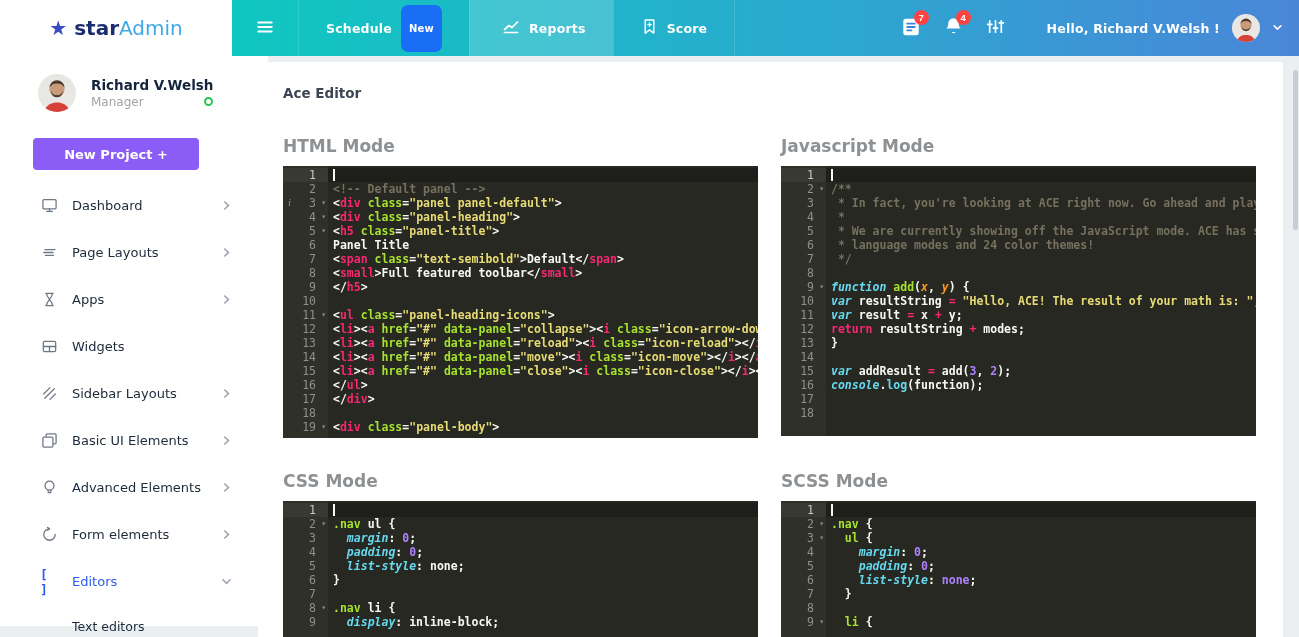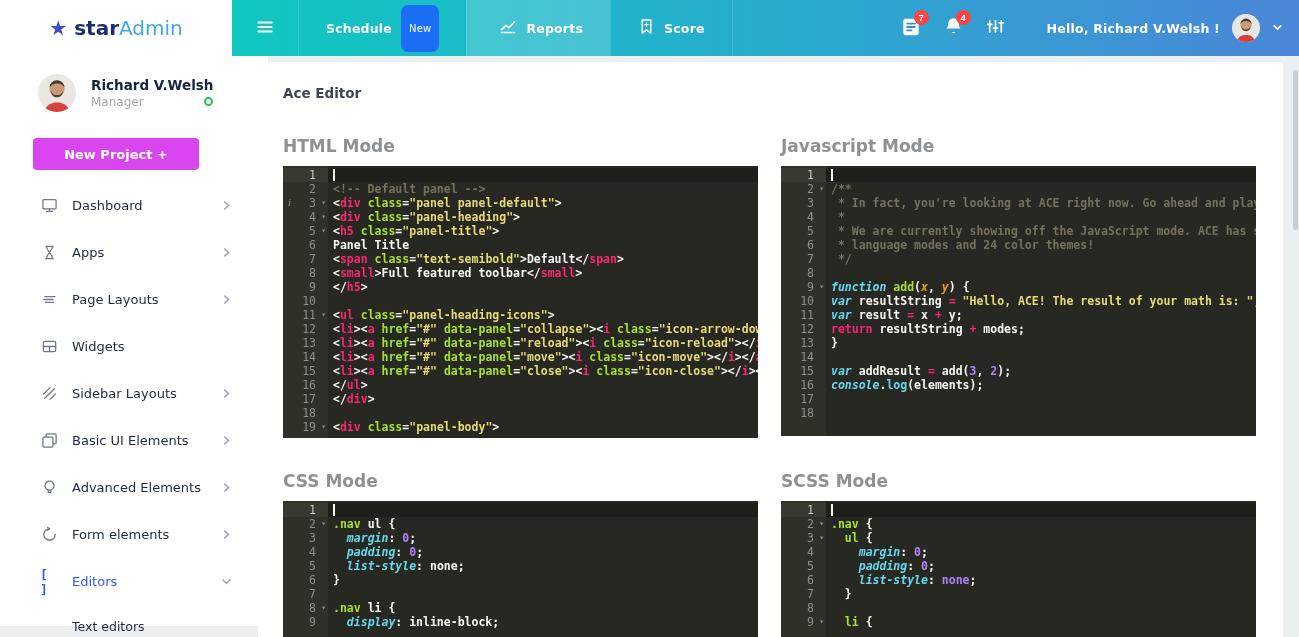--- a/index.html
+++ b/index.html
@@ -10,36 +10,36 @@
   .header { position:absolute; top:0; left:0; width:1299px; height:56px; display:flex; z-index:5; }
   .logo-bar { width:232px; background:#fff; display:flex; align-items:center; justify-content:center; gap:7px; }
   .logo-star { color:#3b4cc0; font-size:20px; line-height:1; }
   .logo-b { color:#1b2d6e; font-weight:700; font-size:20px; }
   .logo-l { color:#41a8e8; font-weight:500; font-size:20px; }
   .navbar { flex:1; background:linear-gradient(90deg,#0fc7c0 0%,#2aa9cf 55%,#4a86d8 100%); display:flex; align-items:stretch; color:#fff; }
   .nav-toggle { width:66px; display:flex; align-items:center; justify-content:center; background:none; border:none; cursor:pointer; }
   .nav-item { display:flex; align-items:center; gap:9px; padding:0 27px; font-size:12.5px; font-weight:700; letter-spacing:.2px; border-left:1px solid rgba(255,255,255,.14); cursor:pointer; }
   .nav-item.last { border-right:1px solid rgba(255,255,255,.14); }
   .nav-item.active { background:rgba(255,255,255,.18);padding-left:32px; }
-  .new-badge { background:#1a6ef5; color:#fff; border-radius:7px; padding:18px 8px; font-size:10px; font-weight:400; }
+  .new-badge { background:#1a6ef5; color:#fff; border-radius:7px; padding:18px 8px; font-size:10px; font-weight:700; }
   .nav-right { margin-left:auto; display:flex; align-items:center; gap:21px; padding-right:16px; }
   .icon-btn { position:relative; background:none; border:none; cursor:pointer; display:flex; }
   .badge { position:absolute; top:-6px; right:-7px; background:#ff4343; color:#fff; min-width:15px; height:15px; border-radius:8px; font-size:9.5px; font-weight:700; display:flex; align-items:center; justify-content:center; }
   .greeting { font-size:12.5px; font-weight:700; margin-left:20px; white-space:nowrap; }
   .avatar { border-radius:50%; overflow:hidden; flex:none; }
   .avatar-sm { width:28px; height:28px; }
   .avatar-lg { width:38px; height:38px; }
 
   
   .sidebar { position:absolute; top:56px; left:0; width:268px; bottom:11px; background:#fff; }
   .profile { display:flex; align-items:center; gap:15px; padding:18px 0 0 38px; }
   .p-name { font-size:13.5px; font-weight:700; color:#15233c; line-height:1.3; }
   .p-role { font-size:12px; color:#a3a3a3; font-weight:500; display:flex; align-items:center; gap:6px;justify-content:space-between; }
   .dot { width:9px; height:9px; border-radius:50%; border:2.5px solid #24c654; background:#fff; display:inline-block; }
-  .new-project { display:block; margin:26px 33px 0; width:166px; height:32px; background:#d946ef; color:#fff; border:none; border-radius:4px; font-size:13px; font-weight:700; cursor:pointer; font-family:inherit; }
+  .new-project { display:block; margin:26px 33px 0; width:166px; height:32px; background:#8b5cf6; color:#fff; border:none; border-radius:4px; font-size:13px; font-weight:700; cursor:pointer; font-family:inherit; }
   .menu { margin-top:12px; list-style:none; }
   .menu-item { display:flex; align-items:center; height:47px; padding:0 36px 0 40px; font-size:13px; color:#1d2a3a; font-weight:500; cursor:pointer; }
   .mi-ic { width:18px; margin-right:14px; display:flex; justify-content:center; }
   .mi-chev { margin-left:auto; display:flex; }
   .menu-item.active { color:#2e5bf0; }
   .active-group { background:#f5f7fa; }
   .submenu-item { display:flex; align-items:center; height:42px; padding-left:72px; font-size:12.5px; color:#1d2a3a; font-weight:500; cursor:pointer; }
   .bracket-ic { color:#2e5bf0; font-weight:700; font-family:"DejaVu Sans Mono",monospace; font-size:13px; letter-spacing:1px; }
 
   
@@ -182,37 +182,37 @@
         <span class="mi-label">Dashboard</span>
         <span class="mi-chev">
           <svg width="11" height="11" viewBox="0 0 10 10" style="transform:rotate(0deg)">
             <path d="M3.4 1.8L6.8 5 3.4 8.2" stroke="#9aa1ad" stroke-width="1.4" fill="none" stroke-linecap="round"></path>
           </svg>
         </span>
       </li>
       <li class="menu-item">
         <span class="mi-ic">
           <svg viewBox="0 0 16 16" width="17" height="17" fill="none" stroke="#6f7787" stroke-width="1.2" stroke-linecap="round" stroke-linejoin="round">
+            <path d="M3.6 5.2h9.6M2.6 8h8.8M4.2 10.8h7.6"></path>
+          </svg>
+        </span>
+        <span class="mi-label">Page Layouts</span>
+        <span class="mi-chev">
+          <svg width="11" height="11" viewBox="0 0 10 10" style="transform:rotate(0deg)">
+            <path d="M3.4 1.8L6.8 5 3.4 8.2" stroke="#9aa1ad" stroke-width="1.4" fill="none" stroke-linecap="round"></path>
+          </svg>
+        </span>
+      </li>
+      <li class="menu-item">
+        <span class="mi-ic">
+          <svg viewBox="0 0 16 16" width="17" height="17" fill="none" stroke="#6f7787" stroke-width="1.2" stroke-linecap="round" stroke-linejoin="round">
             <path d="M4.5 2.2h7M4.5 13.8h7M5.2 2.2c0 5 5.6 6.4 5.6 11.6M10.8 2.2c0 5-5.6 6.4-5.6 11.6"></path>
           </svg>
         </span>
         <span class="mi-label">Apps</span>
-        <span class="mi-chev">
-          <svg width="11" height="11" viewBox="0 0 10 10" style="transform:rotate(0deg)">
-            <path d="M3.4 1.8L6.8 5 3.4 8.2" stroke="#9aa1ad" stroke-width="1.4" fill="none" stroke-linecap="round"></path>
-          </svg>
-        </span>
-      </li>
-      <li class="menu-item">
-        <span class="mi-ic">
-          <svg viewBox="0 0 16 16" width="17" height="17" fill="none" stroke="#6f7787" stroke-width="1.2" stroke-linecap="round" stroke-linejoin="round">
-            <path d="M3.6 5.2h9.6M2.6 8h8.8M4.2 10.8h7.6"></path>
-          </svg>
-        </span>
-        <span class="mi-label">Page Layouts</span>
         <span class="mi-chev">
           <svg width="11" height="11" viewBox="0 0 10 10" style="transform:rotate(0deg)">
             <path d="M3.4 1.8L6.8 5 3.4 8.2" stroke="#9aa1ad" stroke-width="1.4" fill="none" stroke-linecap="round"></path>
           </svg>
         </span>
       </li>
       <li class="menu-item">
         <span class="mi-ic">
           <svg viewBox="0 0 16 16" width="17" height="17" fill="none" stroke="#6f7787" stroke-width="1.2" stroke-linecap="round" stroke-linejoin="round">
             <rect x="2.2" y="3.2" width="11.6" height="9.6" rx="1.2"></rect>
@@ -440,21 +440,21 @@
             <div class="ed-line">
               <div class="gut"><span>14</span></div>
               <div class="code"></div>
             </div>
             <div class="ed-line">
               <div class="gut"><span>15</span></div>
               <div class="code"><span class="tk-k">var</span><span class="tk-p"> addResult </span><span class="tk-o">=</span><span class="tk-p"> add(</span><span class="tk-d">3</span><span class="tk-p">, </span><span class="tk-d">2</span><span class="tk-p">);</span></div>
             </div>
             <div class="ed-line">
               <div class="gut"><span>16</span></div>
-              <div class="code"><span class="tk-k">console</span><span class="tk-p">.</span><span class="tk-u">log</span><span class="tk-p">(elements);</span></div>
+              <div class="code"><span class="tk-k">console</span><span class="tk-p">.</span><span class="tk-u">log</span><span class="tk-p">(function);</span></div>
             </div>
             <div class="ed-line">
               <div class="gut"><span>17</span></div>
               <div class="code"></div>
             </div>
             <div class="ed-line">
               <div class="gut"><span>18</span></div>
               <div class="code"></div>
             </div>
           </div>

